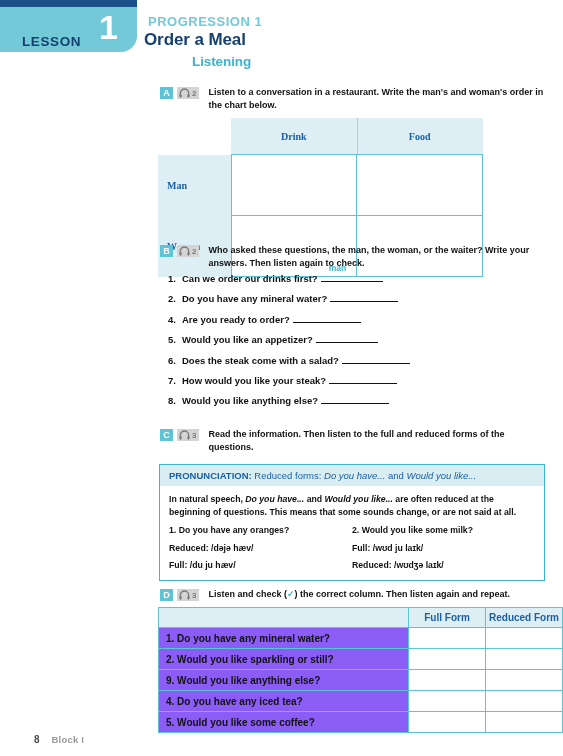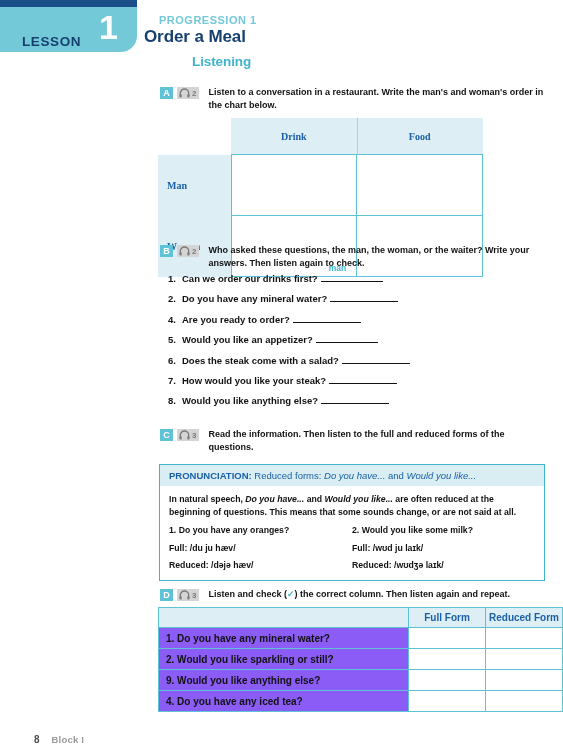--- a/index.html
+++ b/index.html
@@ -60,25 +60,25 @@
     line-height: 34px;
   }
 
   .head-right {
     position: absolute;
     left: 144px;
     top: 14px;
     width: 400px;
   }
   .progression {
-    font-size: 11px;
+    font-size: 13px;
     font-weight: bold;
     letter-spacing: 0.5px;
     color: #74c9d8;
-    margin: 0 0 1px 15px;
+    margin: 0 0 1px 4px;
   }
   .unit-title {
     font-size: 17px;
     font-weight: bold;
     color: #16406f;
     margin: 0;
     letter-spacing: -0.1px;
   }
   .section-heading {
     position: absolute;
@@ -434,22 +434,22 @@
     <p class="pron-intro">
       <span>In natural speech,</span>
       <span class="ital">Do you have...</span>
       <span>and</span>
       <span class="ital">Would you like...</span>
       <span>are often reduced at the beginning of questions. This means that some sounds change, or are not said at all.</span>
     </p>
     <div class="pron-cols">
       <div class="pron-col">
         <div>1. Do you have any oranges?</div>
+        <div>Reduced: /dəjə hæv/</div>
         <div>Full: /du ju hæv/</div>
-        <div>Reduced: /dəjə hæv/</div>
       </div>
       <div class="pron-col">
         <div>2. Would you like some milk?</div>
         <div>Full: /wʊd ju laɪk/</div>
         <div>Reduced: /wʊdʒə laɪk/</div>
       </div>
     </div>
   </div>
 </div>
 
@@ -490,19 +490,24 @@
   <tr>
     <td class="qcell">9. Would you like anything else?</td>
     <td class="blankcell"></td>
     <td class="blankcell"></td>
   </tr>
   <tr>
     <td class="qcell">4. Do you have any iced tea?</td>
     <td class="blankcell"></td>
     <td class="blankcell"></td>
   </tr>
+  <tr>
+    <td class="qcell">5. Would you like some coffee?</td>
+    <td class="blankcell"></td>
+    <td class="blankcell"></td>
+  </tr>
 </tbody>
   </table>
 
 <div class="footer">
   <span class="footer-page">8</span>
   <span class="footer-label">Block I</span>
 </div>
 
 </body></html>

